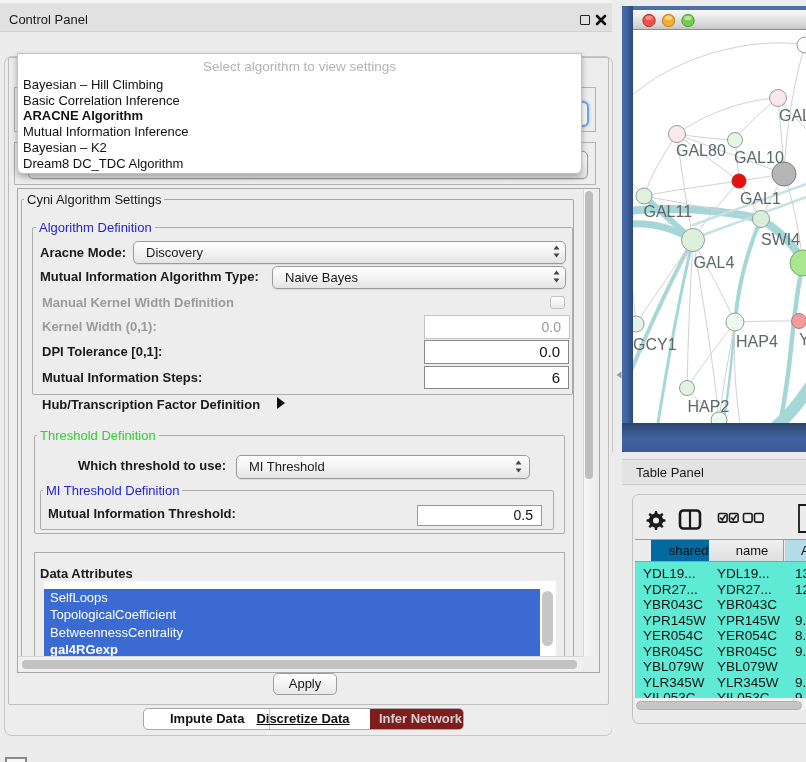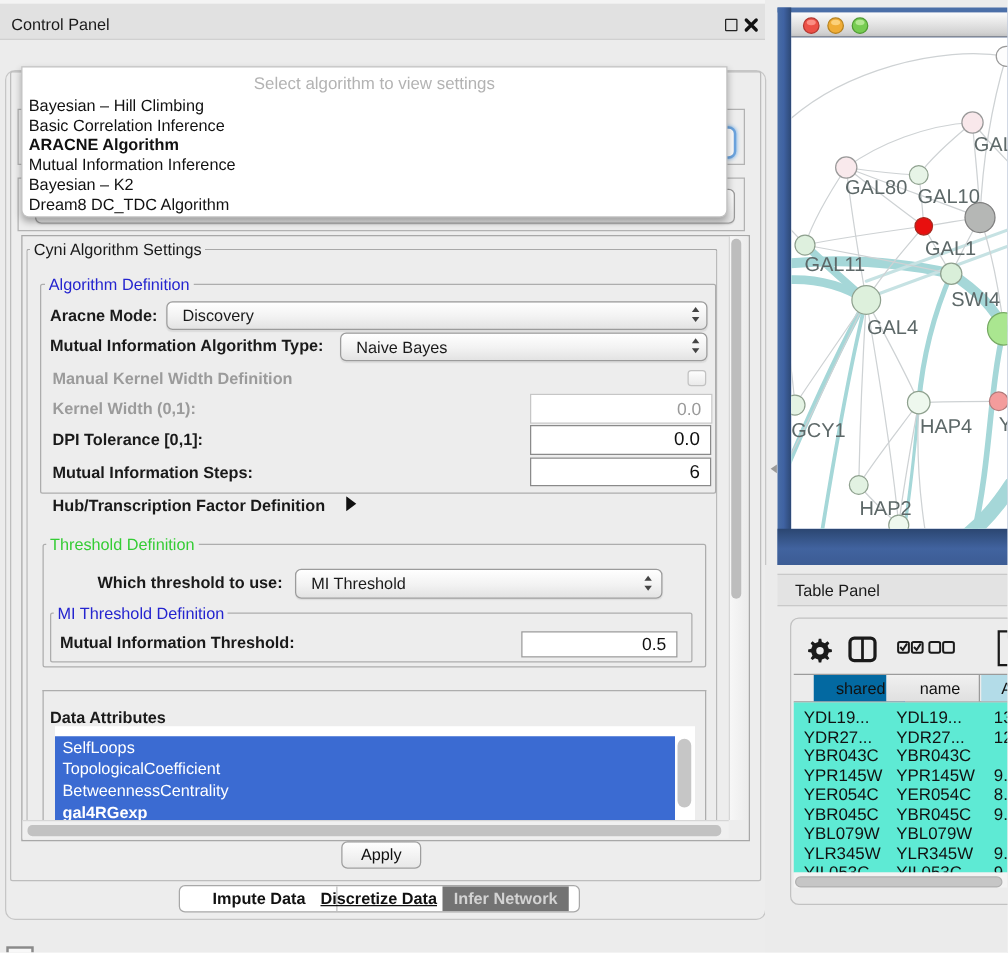--- a/index.html
+++ b/index.html
@@ -112,21 +112,21 @@
 <div style="height:17.3px;line-height:17.3px;padding-left:6px;font-weight:bold;">gal4RGexp</div>
 </div>
 <div class="abs" style="left:498px;top:10px;width:11px;height:55px;background:#c6c6c6;border-radius:6px;"></div>
 </div>
 
 <div class="abs" style="left:273px;top:673px;width:62px;height:20px;border:1px solid #9e9e9e;border-radius:5px;background:linear-gradient(#fefefe,#e8e8e8);text-align:center;line-height:20px;font-size:13px;color:#111;">Apply</div>
 
 <div class="abs" style="left:143px;top:708px;width:319px;height:20px;background:#fff;border:1px solid #a8a8a8;border-radius:5px;overflow:hidden;font-size:13px;">
 <div class="abs b" style="left:0;top:0;width:99px;height:20px;line-height:20px;color:#111;border-right:1px solid #c0c0c0;margin-left:26px;">Impute Data</div>
 <div class="abs b" style="left:100px;top:0;width:118px;height:20px;line-height:20px;text-align:center;color:#111;text-decoration:underline;">Discretize Data</div>
-<div class="abs b" style="left:210px;top:0;width:101px;height:20px;line-height:20px;text-align:center;background:#737373;color:#d3d3d3;">Infer Network</div>
+<div class="abs b" style="left:226px;top:0;width:101px;height:20px;line-height:20px;text-align:center;background:#7f1d1d;color:#d3d3d3;">Infer Network</div>
 </div>
 
 
 <svg class="abs" style="left:616px;top:371px;" width="6" height="8" viewBox="0 0 6 8">
       <path d="M5.5 0.5 L0.5 4 L5.5 7.5 Z" fill="#9a9a9a"></path>
     </svg>
 
 <div class="abs" style="left:5px;top:757px;width:18px;height:10px;border:2px solid #8a8a8a;background:#f8f8f8;"></div>
 
 <div class="abs" style="left:17px;top:53px;width:563px;height:119px;background:#fff;border:1px solid #c2c2c2;border-radius:0 0 6px 6px;box-shadow:0 3px 6px rgba(0,0,0,0.3);z-index:50;">

